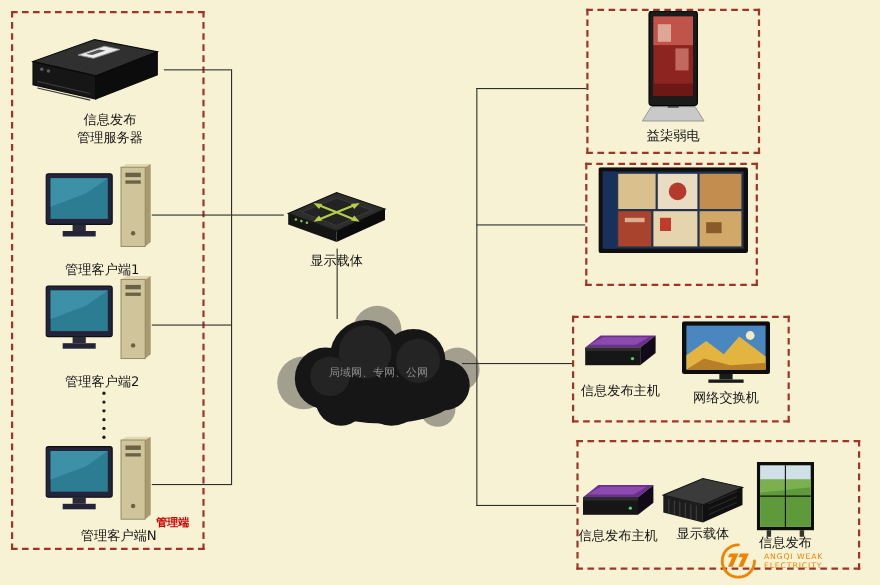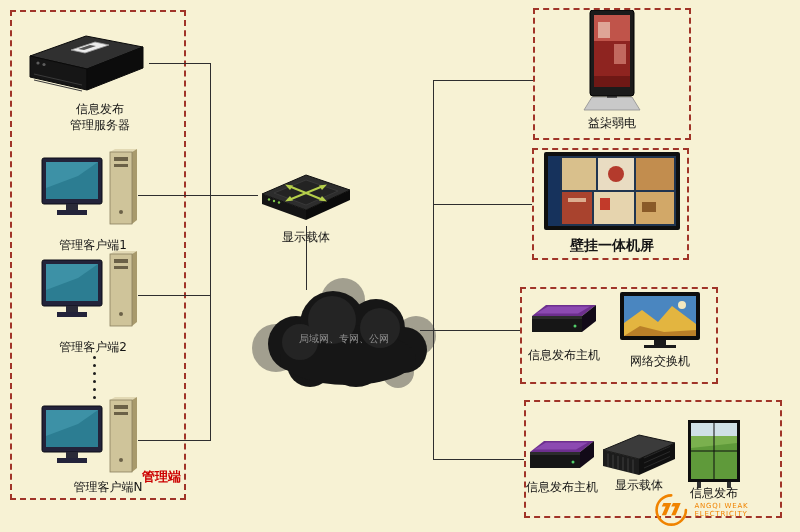--- a/index.html
+++ b/index.html
@@ -10,21 +10,21 @@
   .gbox { position:absolute; border:2px dashed #a03428; }
   .ln { position:absolute; background:#2e2e2e; }
   .ln.h { height:1px; }
   .ln.v { width:1px; }
 
   .node { position:absolute; }
   .lbl { position:absolute; font-size:12px; color:#141414; text-align:center; line-height:1.3; }
   .lbl.bold { font-weight:bold; font-size:14px; }
   .lbl.two-line span { display:block; }
 
-  .mgmt-tag { position:absolute; color:#cc0000; font-weight:bold; font-size:13px; }
+  .mgmt-tag { position:absolute; color:#cc0000; font-weight:bold; font-size:10px; }
 
   .dots { position:absolute; display:flex; flex-direction:column; gap:5px; }
   .dots i { width:3px; height:3px; background:#1d1d1d; border-radius:50%; }
 
   .logo { position:absolute; display:flex; align-items:center; gap:6px; z-index:5; }
   .logo-text { display:flex; flex-direction:column; }
   .logo-name { font-size:17px; font-weight:bold; color:#14406e; letter-spacing:3px; line-height:1.15; }
   .logo-sub { font-size:7px; color:#f08300; letter-spacing:0.8px; }
 
   svg { display:block; }
@@ -209,21 +209,20 @@
       <circle cx="72" cy="22" r="8" fill="#b43a2c"></circle>
       <rect x="92" y="6" width="38" height="32" fill="#c28d4e"></rect>
       <rect x="18" y="40" width="30" height="32" fill="#a9432e"></rect>
       <rect x="50" y="40" width="40" height="32" fill="#e6d4ae"></rect>
       <rect x="92" y="40" width="38" height="32" fill="#d2a868"></rect>
       <rect x="56" y="46" width="10" height="12" fill="#c23a2a"></rect>
       <rect x="98" y="50" width="14" height="10" fill="#8a5a28"></rect>
       <rect x="24" y="46" width="18" height="4" fill="#e8c8a8" opacity="0.8"></rect>
     </svg>
   </div>
-  <div class="lbl bold" style="left:550px;top:236px;width:124px">壁挂一体机屏</div>
 
   <div class="node" style="left:530px;top:300px">
     <svg width="68" height="40" viewBox="0 0 68 40">
       <polygon points="2,16 16,5 66,5 52,16" fill="#6d2f8e"></polygon>
       <polygon points="6,13.5 18,6.5 60,6.5 48,13.5" fill="#9a55c0" opacity="0.7"></polygon>
       <polygon points="52,16 66,5 66,21 52,32" fill="#120a18"></polygon>
       <rect x="2" y="16" width="50" height="16" fill="#161616"></rect>
       <rect x="2" y="16" width="50" height="3" fill="#2c2c2c"></rect>
       <circle cx="45" cy="26" r="1.5" fill="#52d06a"></circle>
     </svg>

